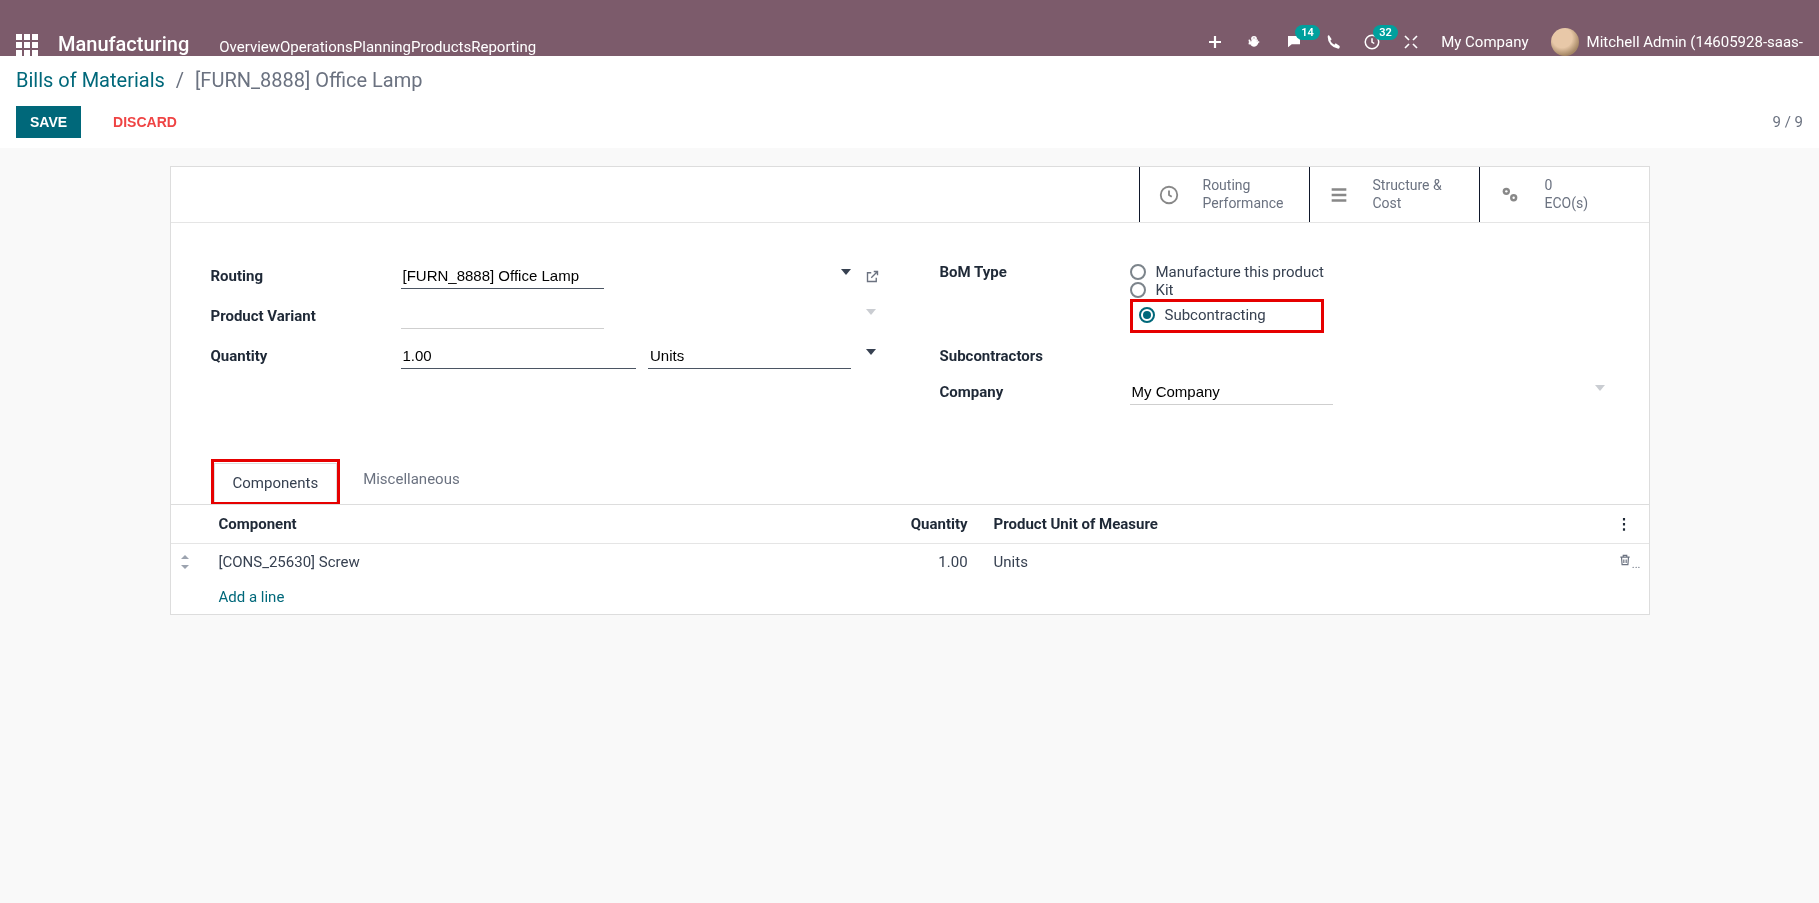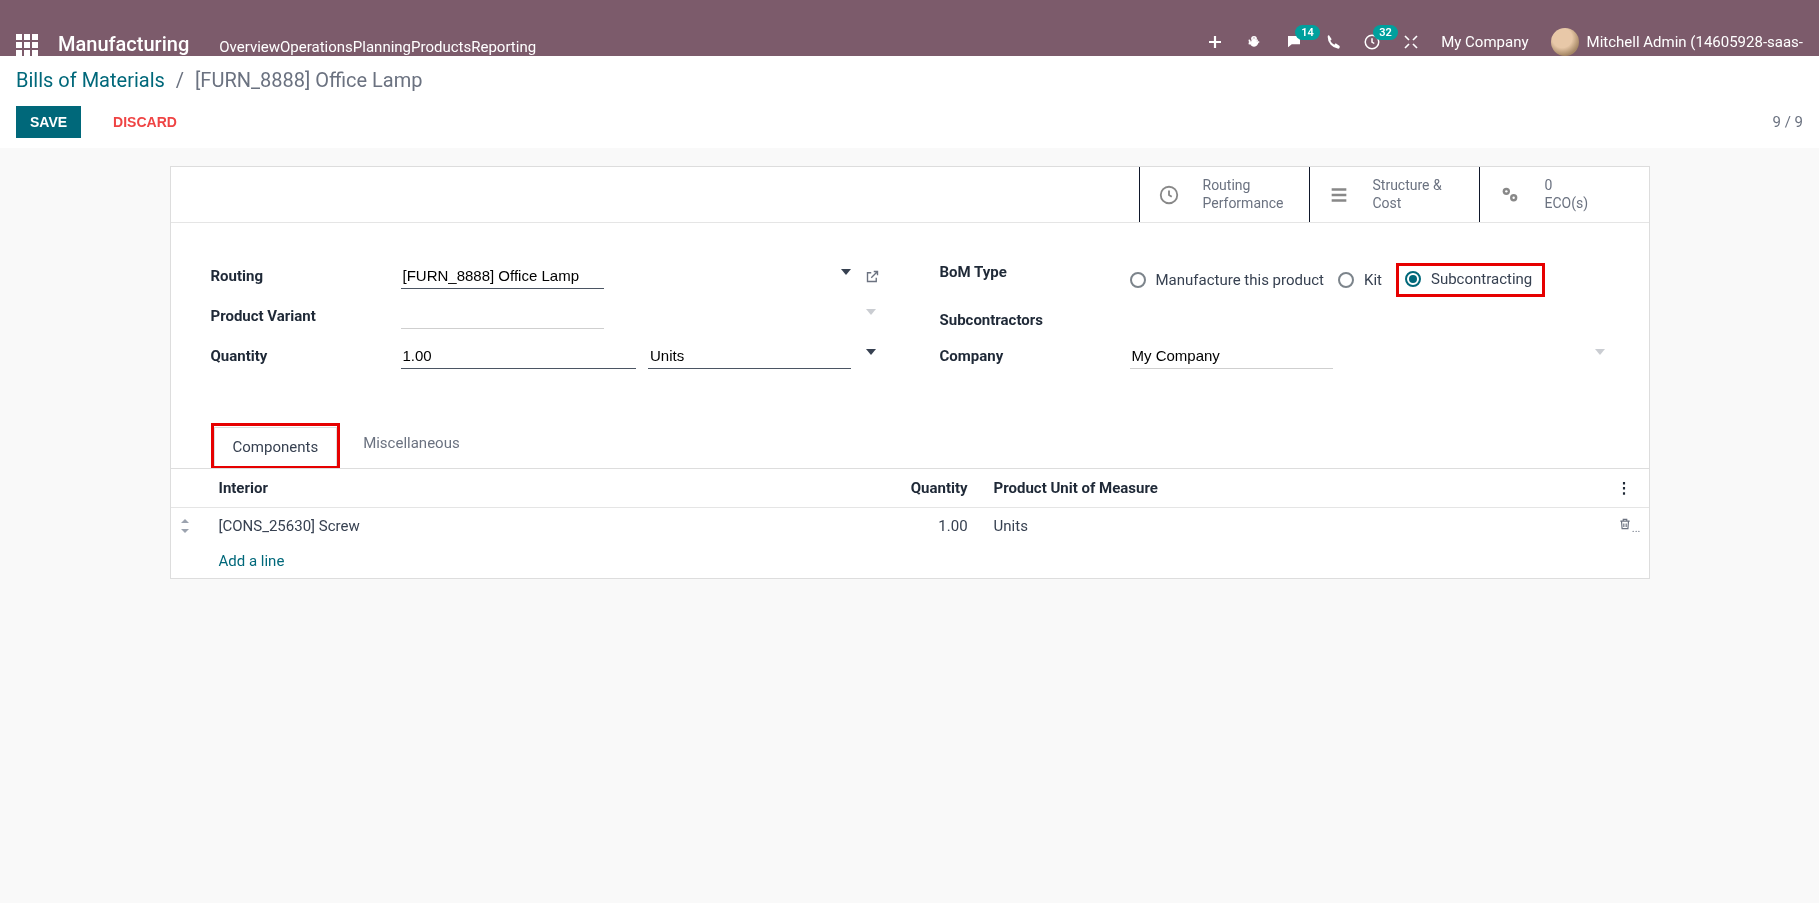--- a/index.html
+++ b/index.html
@@ -47,21 +47,21 @@
 .field-row label { width: 190px; font-weight: 700; color: #1f2937; font-size: 15px; }
 .field-input { flex: 1; border: none; border-bottom: 1px solid #4b5563; padding: 4px 2px; font-size: 15px; background: transparent; }
 .field-select { position: relative; }
 .field-select .caret { position: absolute; right: 4px; top: 6px; pointer-events: none; }
 .ext-link { margin-left: 10px; color: #6b7280; cursor: pointer; }
 .qty-row { display: flex; gap: 0; flex: 1; }
 .qty-row .field-input { flex: 1; }
 .light-border { border-bottom-color: #cfcfcf; }
 
 
-.radio-group { display: flex; flex-direction: row; gap: 14px; }
+.radio-group { display: flex; flex-direction: column; }
 .radio-item { display: flex; align-items: center; gap: 10px; cursor: pointer; font-size: 15px; }
 .radio-circle { width: 16px; height: 16px; border: 2px solid #7c848b; border-radius: 50%; display: inline-flex; align-items: center; justify-content: center; }
 .radio-circle.checked { border-color: #00687a; }
 .radio-circle.checked::after { content: ''; width: 8px; height: 8px; background: #00687a; border-radius: 50%; }
 .highlight-box { border: 3px solid #e60000; padding: 4px 10px 6px 6px; display: inline-flex; }
 
 
 .tags-input { flex: 1; border-bottom: 1px solid #4b5563; padding: 2px 2px; display: flex; align-items: center; position: relative; }
 .tag { border: 1px solid #9ca3af; border-radius: 12px; padding: 1px 8px; font-size: 14px; color: #4b5563; display: inline-flex; align-items: center; gap: 4px; }
 .tag .x { cursor: pointer; font-weight: 700; }
@@ -299,21 +299,21 @@
       <div class="tab-highlight">
         <div class="tab active">Components</div>
       </div>
       <div class="tab">Miscellaneous</div>
     </div>
 
     <table class="tbl">
       <thead>
         <tr>
           <th style="width:40px"></th>
-          <th>Interior</th>
+          <th>Component</th>
           <th class="rt">Quantity</th>
           <th style="padding-left:18px">Product Unit of Measure</th>
           <th class="kebab">⋮</th>
         </tr>
       </thead>
       <tbody>
         <tr>
           <td class="row-handle">
             <svg width="12" height="14" viewBox="0 0 12 14" fill="#9ca3af">
                 <path d="M6 0l4 4H2zM6 14l4-4H2z"></path>

